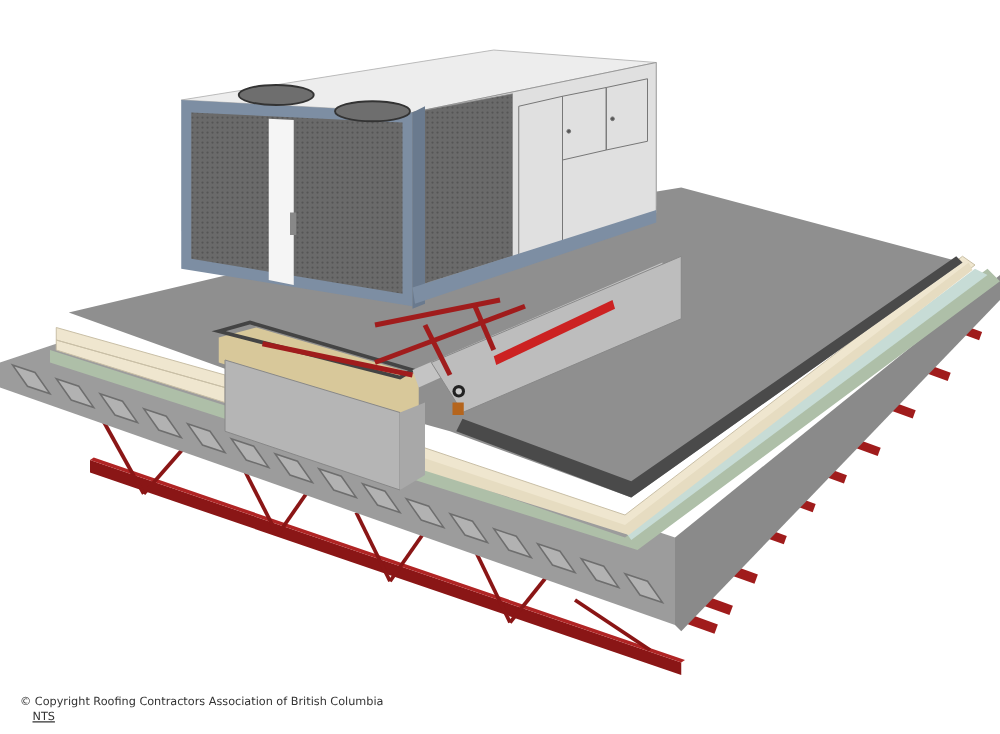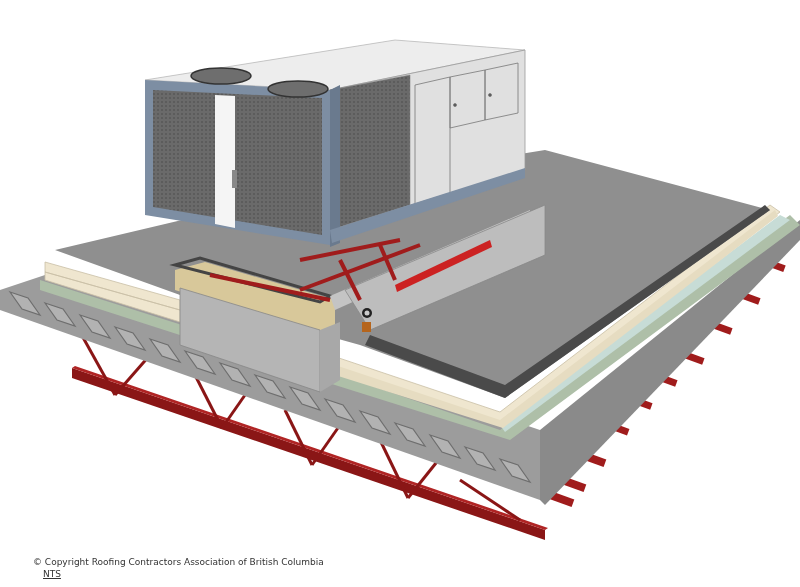--- a/index.html
+++ b/index.html
@@ -1,19 +1,19 @@
 <!DOCTYPE html>
 <html><head>
 <meta charset="utf-8">
 <style>
   html, body { margin: 0; padding: 0; background: #ffffff; }
   .canvas { position: relative; width: 800px; height: 587px; overflow: hidden; background: #ffffff; }
   svg { position: absolute; left: 0; top: 0; }
   .caption {
-    position: absolute; left: 33px; top: 556px;
+    position: absolute; left: 16px; top: 556px;
     font-family: "DejaVu Sans", sans-serif; font-size: 9px; color: #333333; line-height: 12px;
   }
   .caption .nts { padding-left: 10px; display: block; text-decoration: underline; }
 </style>
 </head>
 <body>
 
 <div class="canvas">
   <svg width="800" height="587" viewBox="0 0 800 587">
     <defs>

